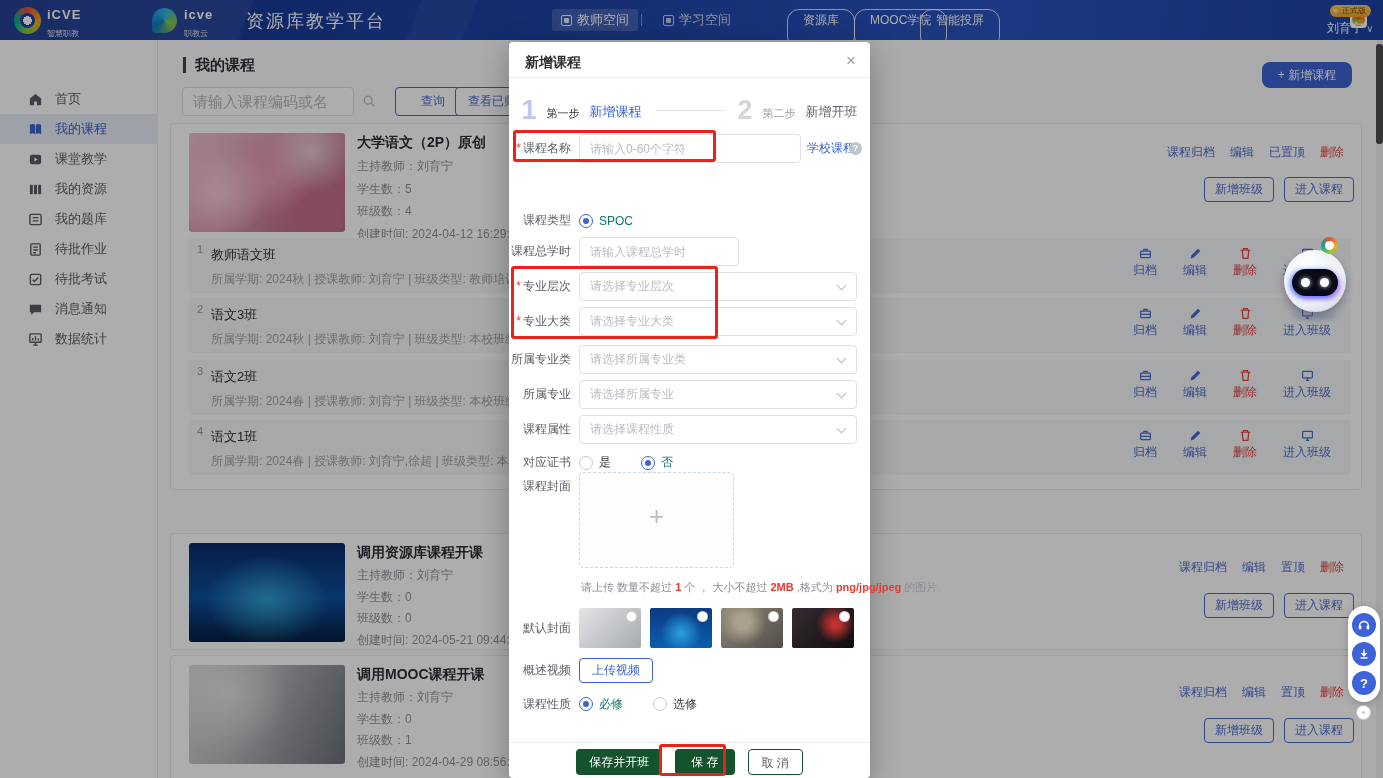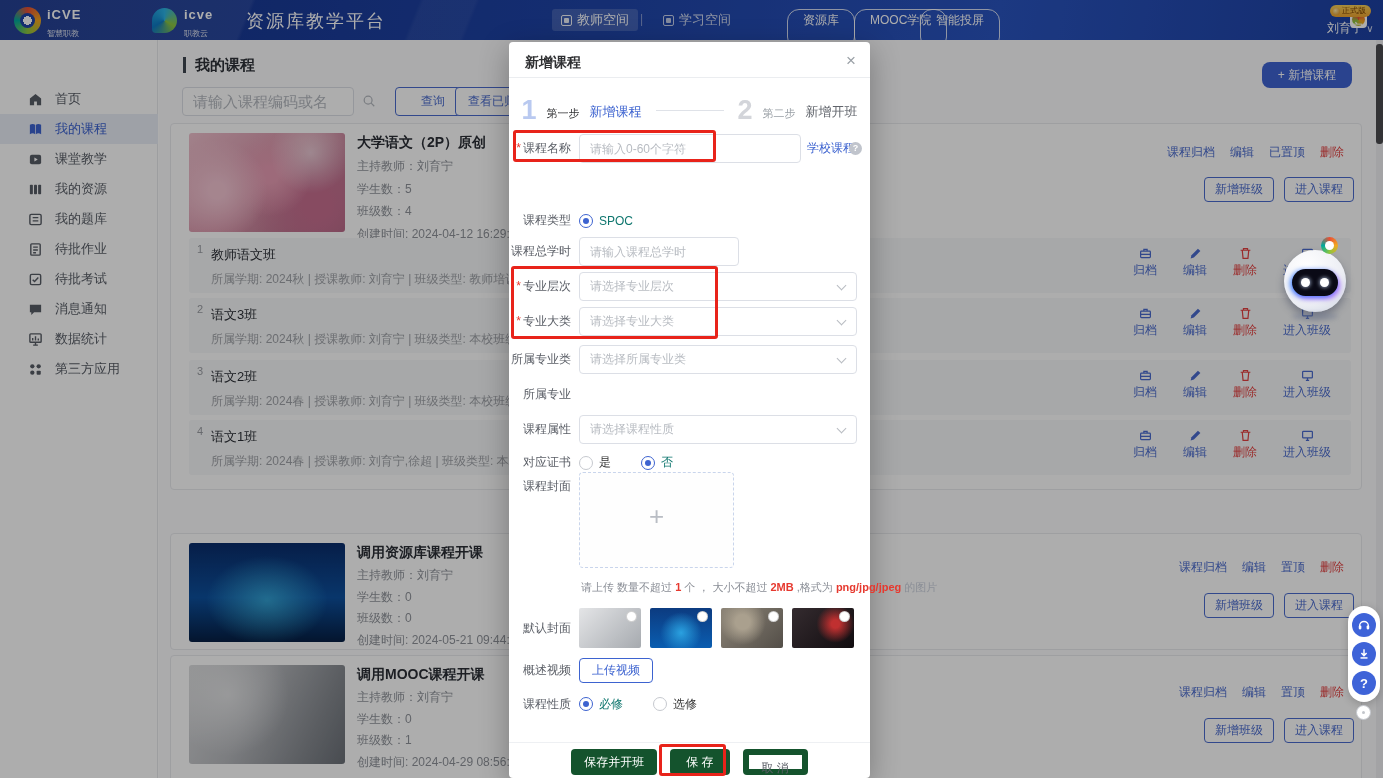--- a/index.html
+++ b/index.html
@@ -102,21 +102,21 @@
 .thumb{position:absolute;top:0;width:62px;height:40px;border-radius:2px}
 .thumb .tcircle{position:absolute;right:4px;top:3px;width:11px;height:11px;border-radius:50%;background:#fff;border:1px solid rgba(0,0,0,.18)}
 .th1{background:linear-gradient(135deg,#e4e5e7,#a6aaaf)}
 .th2{background:radial-gradient(circle at 50% 62%,#2aa1e0 0%,transparent 52%),linear-gradient(180deg,#0c3b80,#0a5db0)}
 .th3{background:radial-gradient(circle at 35% 35%,#aaa08e 15%,transparent 48%),linear-gradient(135deg,#8d8578,#534e48)}
 .th4{background:radial-gradient(circle at 70% 40%,#c03030 8%,transparent 38%),linear-gradient(135deg,#342b2f,#110c0f)}
 .vbtn{position:absolute;left:68px;top:0;height:25px;line-height:23px;padding:0 12px;border:1px solid #3d63d0;color:#3d63d0;border-radius:4px;font-size:12px;background:#fff}
 .m-footer{position:absolute;left:0;top:700px;width:100%;height:36px;border-top:1px solid #eef0f3;display:flex;justify-content:center;align-items:center;gap:13px;padding-top:2px}
 .fbtn{height:26px;line-height:26px;padding:0 13px;border-radius:4px;font-size:12px;text-align:center;cursor:pointer}
 .fbtn.fill{background:#14532d;color:#fff}
-.fbtn.ghost{border:6px solid #14532d;color:#5a5e66;background:#fff}
+.fbtn.ghost{border:1px solid #14532d;color:#5a5e66;background:#fff}
 
 .redbox{position:absolute;border:3px solid #e8231a;border-radius:3px;z-index:60}
 
 .robot{position:absolute;left:1284px;top:250px;width:62px;height:62px;border-radius:50%;z-index:40;
  background:radial-gradient(circle at 35% 28%,#ffffff,#eceef4 62%,#ccd2e0);box-shadow:0 5px 9px rgba(20,30,60,.35)}
 .rflower{position:absolute;left:37px;top:-13px;width:17px;height:17px;border-radius:50%;background:conic-gradient(#e94f35,#f2a71f,#8cc63f,#00a99d,#e94f35)}
 .rflower::after{content:"";position:absolute;inset:4px;border-radius:50%;background:#fff}
 .rface{position:absolute;left:8px;top:19px;width:46px;height:27px;border-radius:14px;background:#0a0a16;
  box-shadow:-2px 1px 5px rgba(60,130,255,.9),2px 3px 5px rgba(150,70,255,.7)}
 .reye{position:absolute;top:9px;width:9px;height:9px;border-radius:50%;background:#fff;box-shadow:0 0 4px #cfe0ff}
@@ -223,29 +223,20 @@
       </svg>
     <span>消息通知</span>
   </div>
   <div class="side-item" style="top:284px">
     <svg viewBox="0 0 16 16" fill="none" stroke="currentColor" stroke-width="1.5">
         <rect x="2" y="2" width="12" height="9" rx="1"></rect>
         <path d="M5 9V6.5M8 9V4.5M11 9V7M8 11v2.5M5.5 14h5"></path>
       </svg>
     <span>数据统计</span>
   </div>
-  <div class="side-item" style="top:314px">
-    <svg viewBox="0 0 16 16" fill="currentColor">
-        <circle cx="4.6" cy="4.6" r="2.3"></circle>
-        <circle cx="11.4" cy="4.6" r="2.3"></circle>
-        <circle cx="4.6" cy="11.4" r="2.3"></circle>
-        <rect x="9.2" y="9.2" width="4.4" height="4.4" rx="1"></rect>
-      </svg>
-    <span>第三方应用</span>
-  </div>
 </div>
 
 <div class="main">
   <div class="pg-title">我的课程</div>
   <input class="search" placeholder="请输入课程编码或名称" style="">
   <span class="s-icon"><svg width="14" height="14" viewBox="0 0 16 16" fill="none" stroke="currentColor" stroke-width="1.4">
         <circle cx="7" cy="7" r="4.5"></circle>
         <path d="M10.5 10.5L14 14"></path>
       </svg></span>
   <span class="btn-ol q-btn">查询</span>
@@ -523,20 +514,21 @@
     <span class="msel"><span>请选择专业大类</span><span class="chev"></span></span>
   </div>
 
   <div class="mrow" style="top:303px">
     <span class="mlabel">所属专业类</span>
     <span class="msel"><span>请选择所属专业类</span><span class="chev"></span></span>
   </div>
 
   <div class="mrow" style="top:338px">
     <span class="mlabel">所属专业</span>
+    <span class="msel"><span>请选择所属专业</span><span class="chev"></span></span>
   </div>
 
   <div class="mrow" style="top:373px">
     <span class="mlabel">课程属性</span>
     <span class="msel"><span>请选择课程性质</span><span class="chev"></span></span>
   </div>
 
   <div class="mrow" style="top:406px">
     <span class="mlabel">对应证书</span>
     <span class="rgroup">

